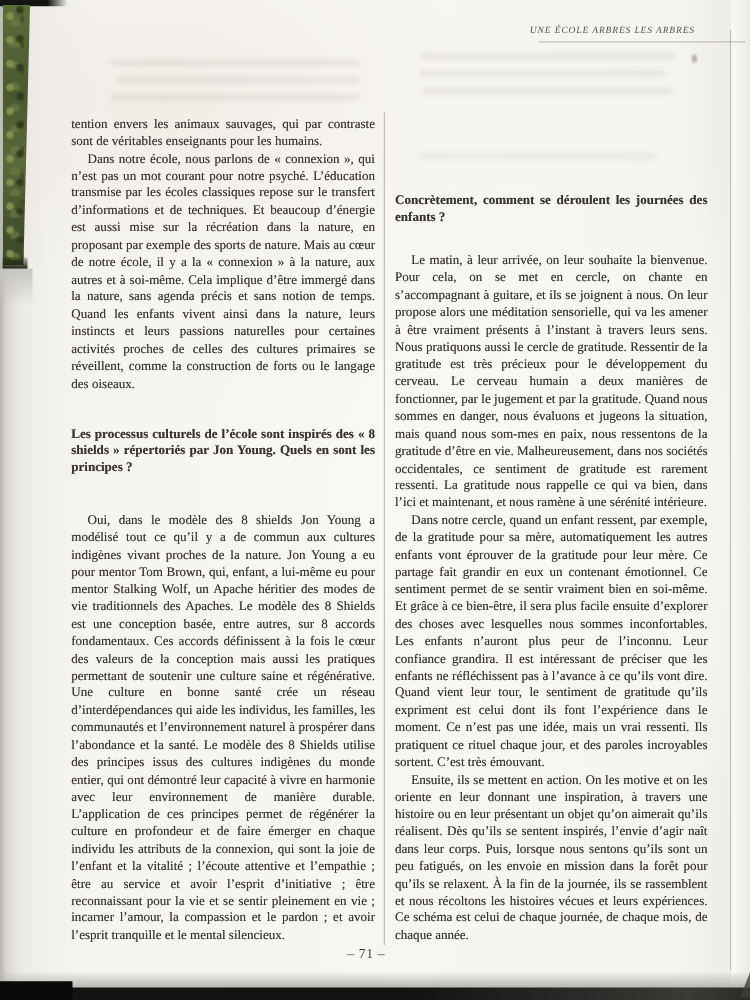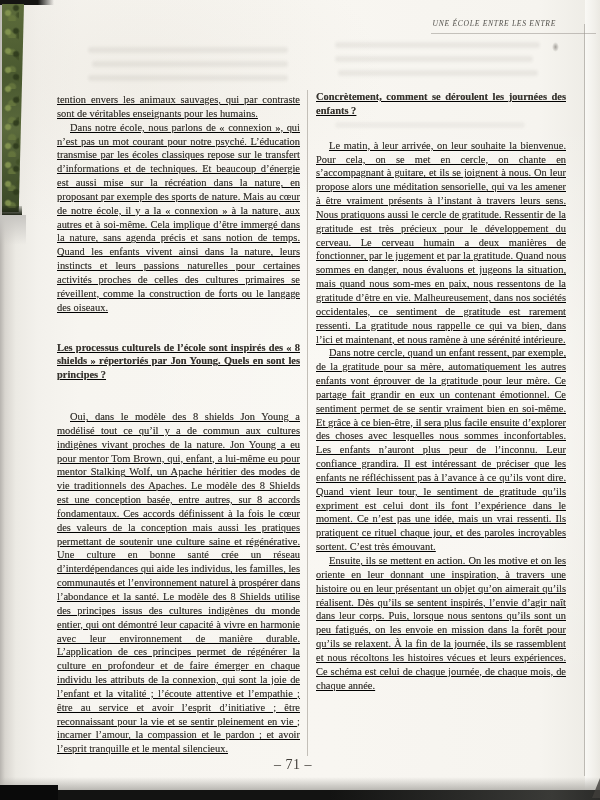--- a/index.html
+++ b/index.html
@@ -42,23 +42,23 @@
   .smudge{position:absolute;left:552px;top:42px;width:7px;height:10px;border-radius:50%;
     background:radial-gradient(#6e6a64,rgba(110,106,100,0) 70%);filter:blur(.5px);opacity:.6;}
   .ghost{position:absolute;height:6px;border-radius:3px;background:#8f8b83;
     filter:blur(1.6px);opacity:.13;}
   
   .header-title{position:absolute;right:44px;top:19px;
     font-style:italic;font-size:7.6px;letter-spacing:.7px;color:#52504b;white-space:nowrap;}
   .header-rule{position:absolute;left:431px;top:33px;width:165px;height:1px;
     background:#9a968f;opacity:.55;}
   .footer-page-number{position:absolute;left:233px;top:757px;width:120px;
-    text-align:center;font-size:14px;color:#403d38;letter-spacing:.5px;}
+    text-align:center;font-size:11px;color:#403d38;letter-spacing:.5px;}
   
-  .columns{position:absolute;left:57px;top:90px;width:509px;display:flex;align-items:flex-start;text-decoration:underline;}
+  .columns{position:absolute;left:57px;top:90px;width:509px;display:flex;align-items:flex-end;}
   .col{font-size:10.45px;line-height:13.85px;color:#37342f;text-align:justify;
     text-shadow:0 0 .4px rgba(55,52,47,.55);
     -webkit-hyphens:auto;hyphens:auto;}
   .col-left{width:243px;padding-right:7px;border-right:1px solid #c3bfb8;padding-top:3px;}
   .col-right{width:250px;padding-left:8px;}
   .col p{margin:0;text-indent:13px;}
   p.no-indent{text-indent:0;}
   p.q-heading{font-weight:bold;text-indent:0;margin:26px 0 28px;}
   .col-right p.q-heading{margin:0 0 21px;}
 </style>
@@ -67,21 +67,21 @@
 
 <div class="page">
 
   <div class="top-edge-strip"></div>
   <div class="photo-strip"></div>
   <div class="photo-strip-bottom"></div>
   <div class="below-photo-fade"></div>
   <div class="right-edge-line"></div>
   <div class="right-edge-fade"></div>
 
-  <div class="header-title">UNE ÉCOLE ENTRE LES ENTRE</div>
+  <div class="header-title">UNE ÉCOLE ARBRES LES ARBRES</div>
   <div class="header-rule"></div>
   <div class="smudge"></div>
 
   <div class="ghost" style="left:88px;top:47px;width:200px;"></div>
   <div class="ghost" style="left:92px;top:61px;width:196px;"></div>
   <div class="ghost" style="left:88px;top:75px;width:200px;"></div>
   <div class="ghost" style="left:335px;top:42px;width:205px;"></div>
   <div class="ghost" style="left:335px;top:56px;width:198px;"></div>
   <div class="ghost" style="left:338px;top:70px;width:200px;"></div>
   <div class="ghost" style="left:335px;top:122px;width:190px;opacity:.09;"></div>

